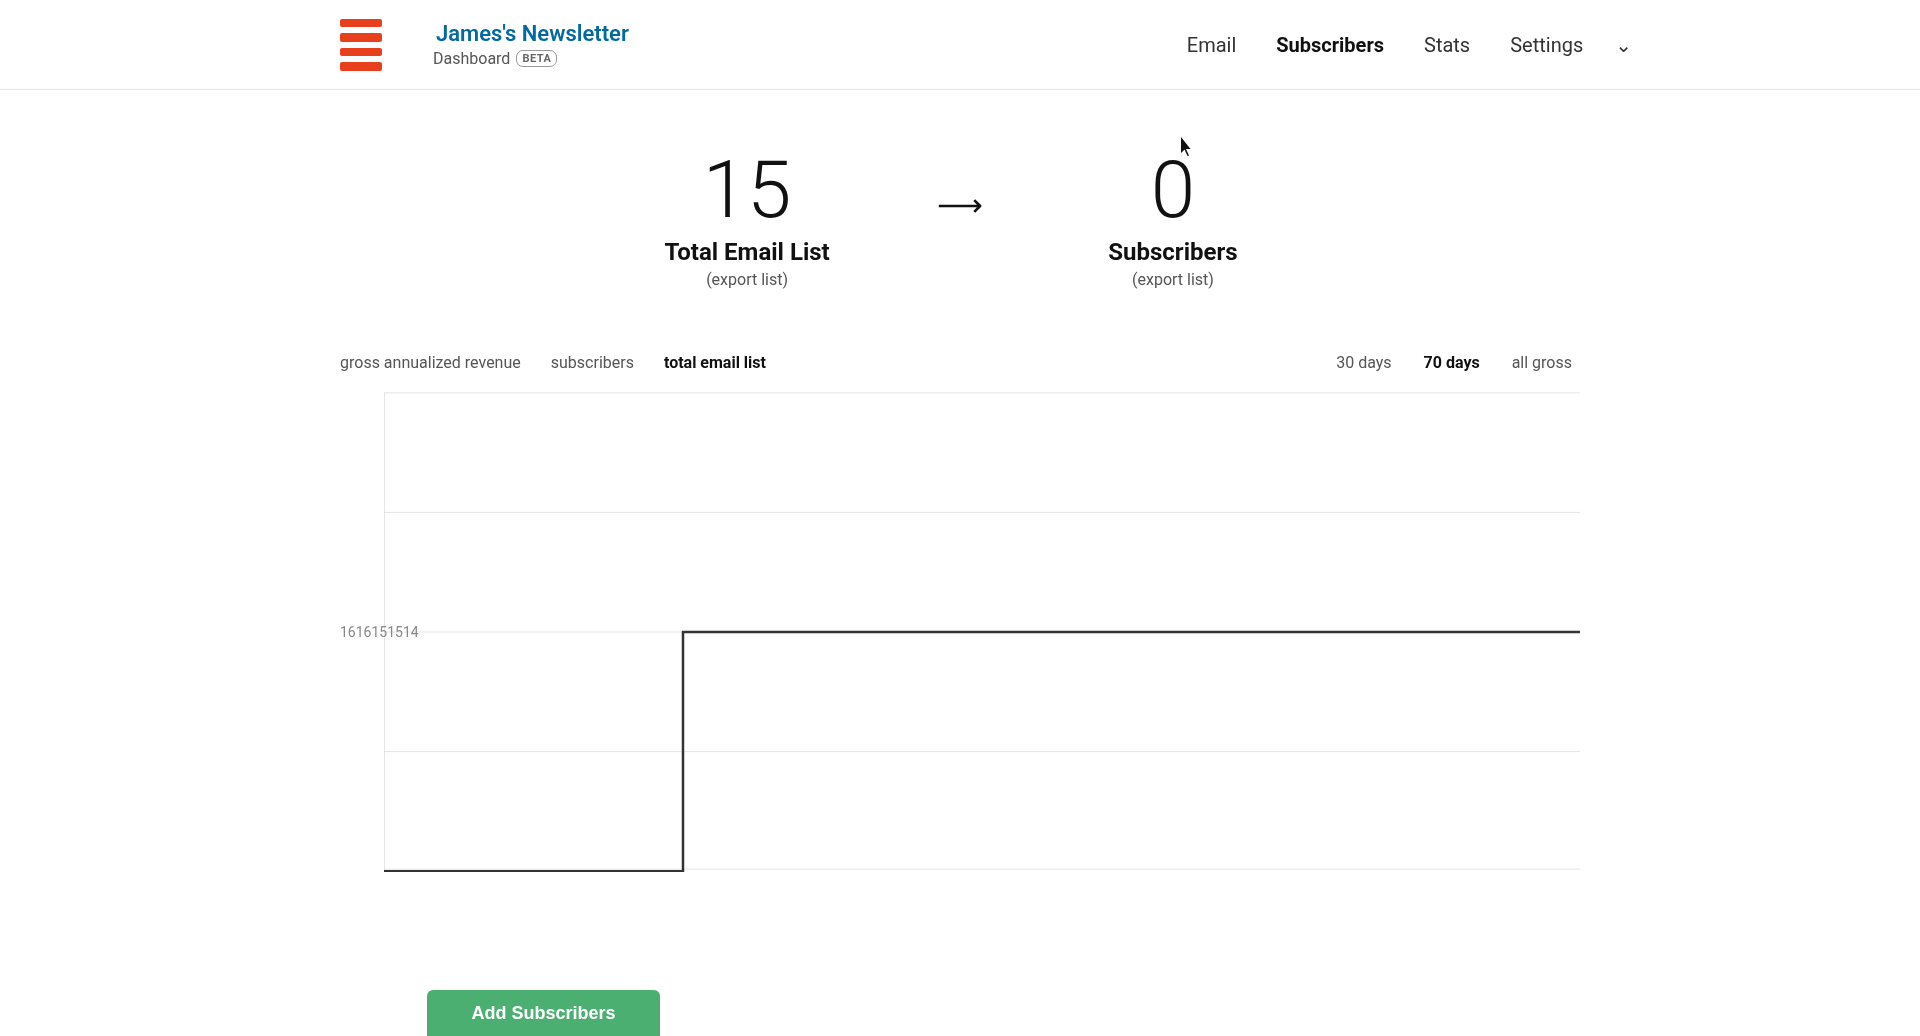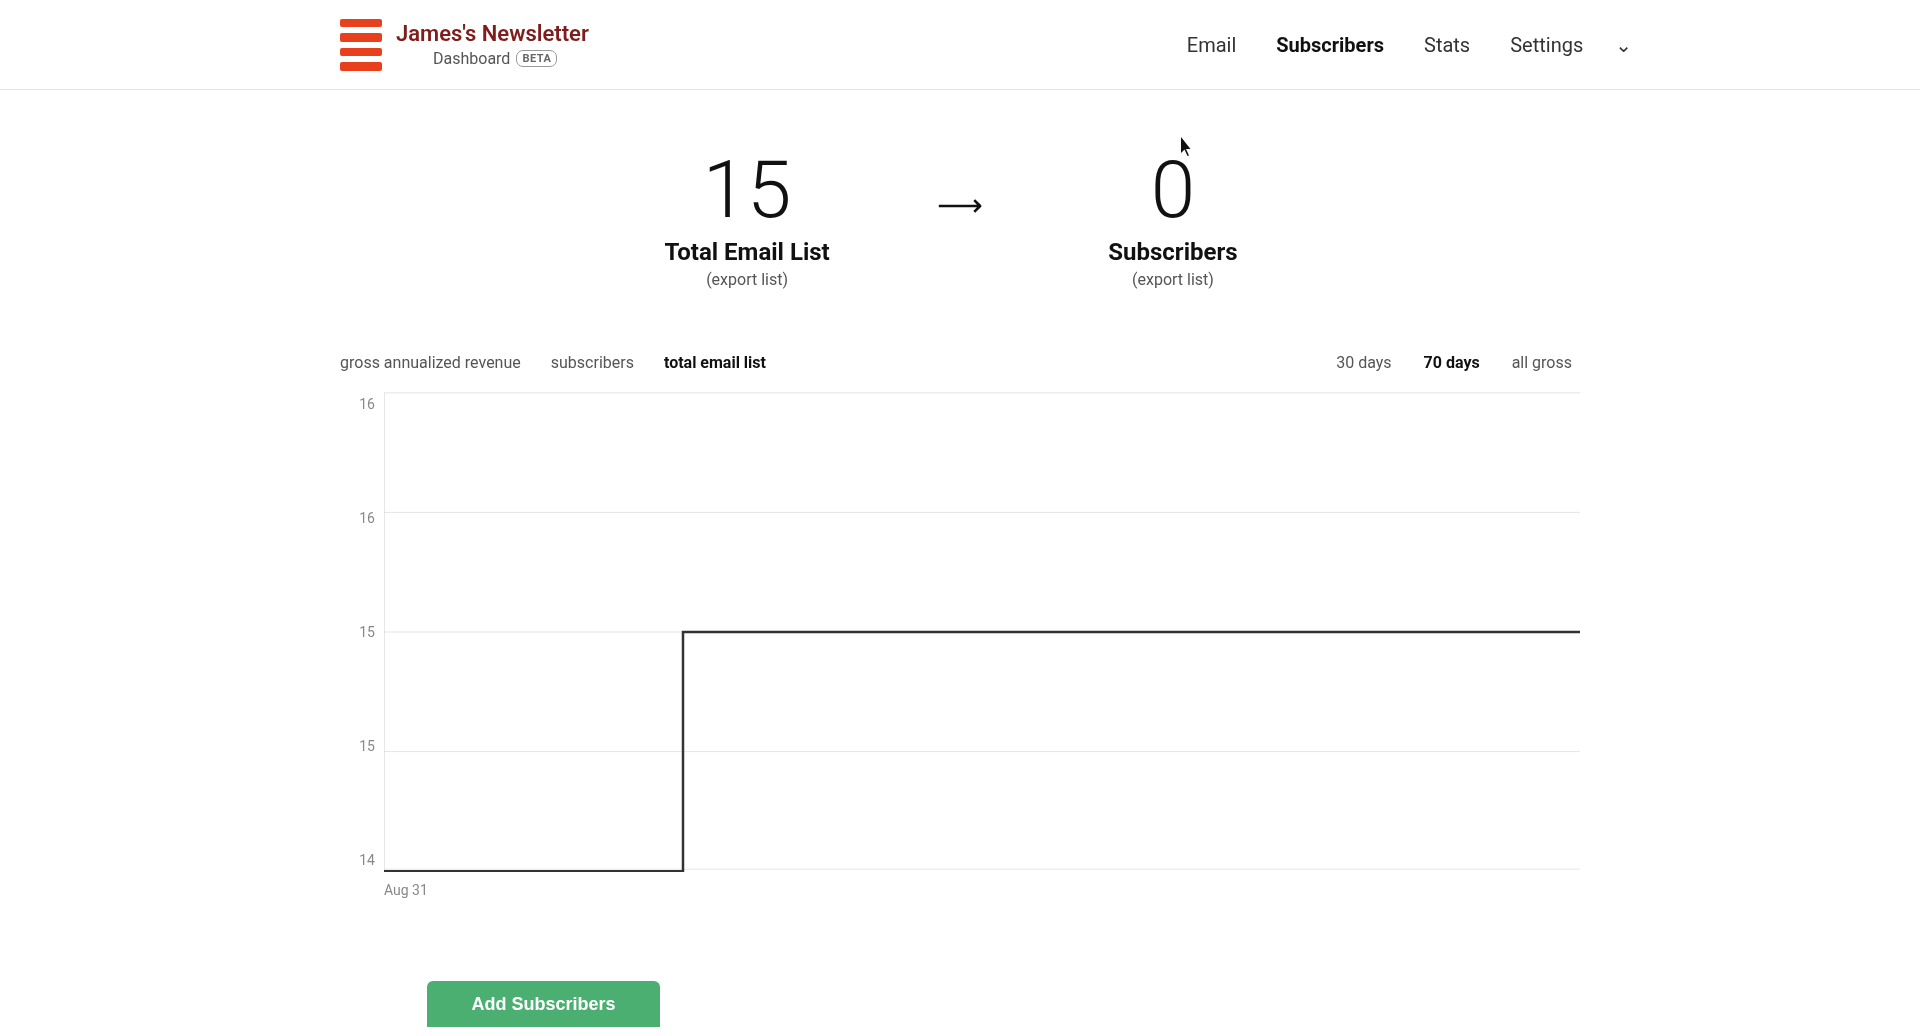--- a/index.html
+++ b/index.html
@@ -38,22 +38,23 @@
     .logo-bar:nth-child(3) { width: 42px; }
     .logo-bar:nth-child(4) { width: 42px; }
 
     .brand-text {
       display: flex;
       flex-direction: column;
     }
     .brand-name {
       font-size: 22px;
       font-weight: 600;
-      color: #7f1d1d;
+      color: #0369a1;
       line-height: 1.2;
+      margin-left: 40px;
     }
     .brand-sub {
       display: flex;
       align-items: center;
       gap: 6px;
       font-size: 16px;
       color: #555;
       margin-top: 2px;
       margin-left: 37px;
     }
@@ -184,21 +185,21 @@
     .y-label {
       font-size: 14px;
       color: #888;
       text-align: right;
       width: 35px;
     }
 
     
     .add-subscribers-btn {
       position: fixed;
-      bottom: 9px;
+      bottom: 0;
       left: 427px;
       width: 233px;
       height: 46px;
       background: #4caf72;
       color: #fff;
       font-size: 18px;
       font-weight: 600;
       border: none;
       border-radius: 6px 6px 0 0;
       cursor: pointer;
@@ -274,21 +275,21 @@
     </div>
     <div class="time-filters">
       <span class="time-filter">30 days</span>
       <span class="time-filter active">70 days</span>
       <span class="time-filter">all gross</span>
     </div>
   </div>
 
   <div style="position:relative; margin-top:8px;">
 
-    <div style="position:absolute; left:0; top:0; width:36px; height:480px; display:flex; flex-direction:column; justify-content:space-between; align-items:flex-start; padding: 4px 0;">
+    <div style="position:absolute; left:0; top:0; width:36px; height:480px; display:flex; justify-content:space-between; align-items:center; padding: 4px 0;">
       <span class="y-label">16</span>
       <span class="y-label">16</span>
       <span class="y-label">15</span>
       <span class="y-label">15</span>
       <span class="y-label">14</span>
     </div>
 
     <div style="margin-left: 44px;">
       <svg viewBox="0 0 1200 480" width="100%" height="480">
 
@@ -297,23 +298,20 @@
         <line x1="0" y1="240" x2="1200" y2="240" stroke="#e5e5e5" stroke-width="1"></line>
         <line x1="0" y1="360" x2="1200" y2="360" stroke="#e5e5e5" stroke-width="1"></line>
         <line x1="0" y1="478" x2="1200" y2="478" stroke="#e5e5e5" stroke-width="1"></line>
 
         <line x1="0" y1="0" x2="0" y2="480" stroke="#ccc" stroke-width="1"></line>
 
         <polyline points="0,480 300,480 300,240 1200,240" fill="none" stroke="#333" stroke-width="2.5"></polyline>
       </svg>
 
       
-      <div style="display:flex; padding-top:6px;">
-        <span style="font-size:14px; color:#888; margin-left: 0px;">Aug 31</span>
-      </div>
     </div>
   </div>
 
 </main>
 
 <button class="add-subscribers-btn">Add Subscribers</button>
 
 <div class="cursor-dot">
   <svg width="12" height="20" viewBox="0 0 12 20">
     <path d="M0 0 L0 16 L3.5 12.5 L6.5 19 L8 18.5 L5 12 L9.5 12 Z" fill="#111"></path>

